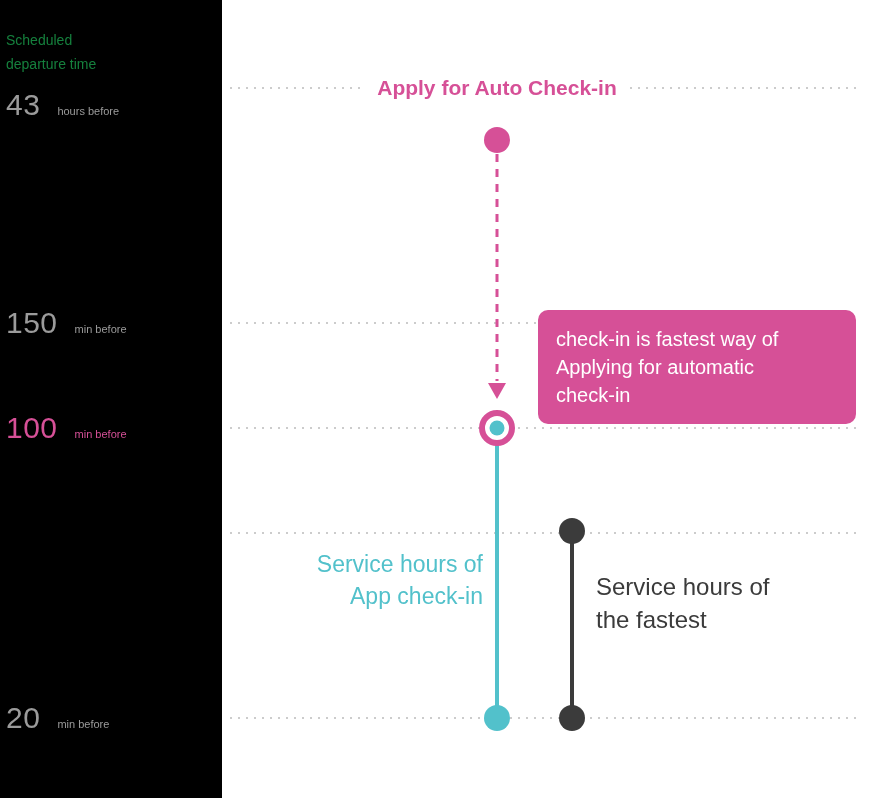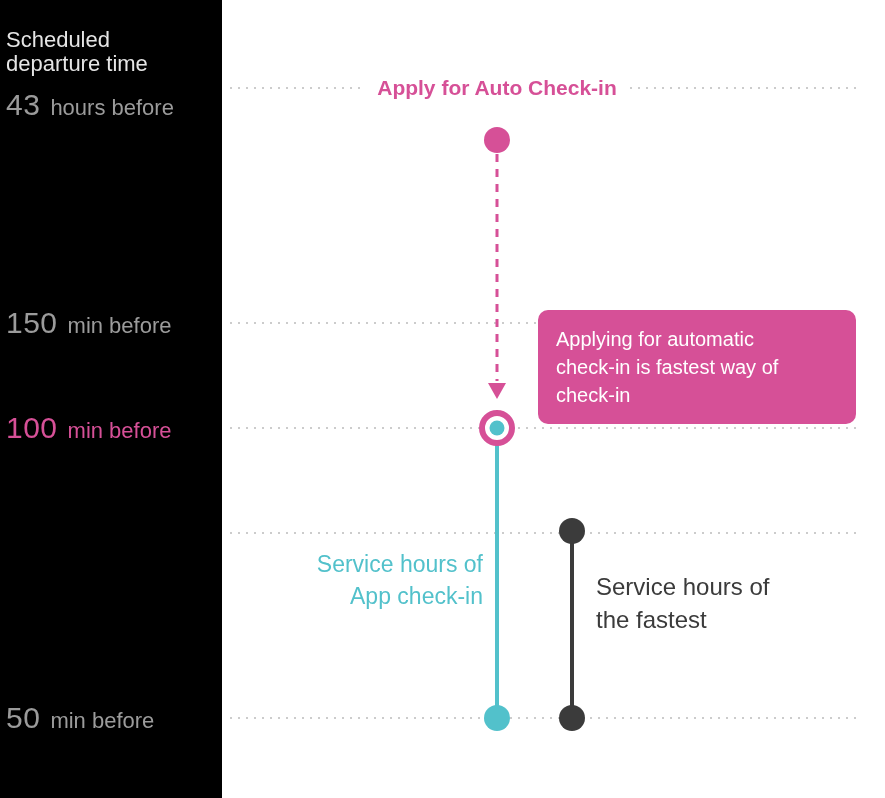--- a/index.html
+++ b/index.html
@@ -26,34 +26,34 @@
   .sidebar {
     position: absolute;
     left: 0; top: 0;
     width: 222px; height: 798px;
     background: var(--sidebar-bg, #000);
     z-index: 3;
   }
   .axis-title {
     position: absolute;
     left: 6px; top: 28px;
-    color: #e5e5e5;
-    font-size: 22px;
+    color: #15803d;
+    font-size: 14px;
     line-height: 24px;
     font-weight: 500;
   }
   .tick {
     position: absolute;
     left: 6px;
     transform: translateY(-50%);
     color: var(--gray-text, #9b9b9b);
     white-space: nowrap;
   }
   .tick .tick-num  { font-size: 30px; font-weight: 500; letter-spacing: 0.5px; }
-  .tick .tick-unit { font-size: 22px; margin-left: 10px; font-weight: 500; }
+  .tick .tick-unit { font-size: 11px; margin-left: 17px; font-weight: 500; }
   .tick.highlight  { color: var(--pink, #d65097); }
 
   
   .overlay {
     position: absolute;
     left: 0; top: 0;
     z-index: 1;
   }
   .guide      { stroke: var(--grid-dotted, #ccc); stroke-width: 2; stroke-dasharray: 2 6; }
   .pink-dash  { stroke: var(--pink, #d65097); stroke-width: 3; stroke-dasharray: 8 7; }
@@ -148,29 +148,29 @@
     <div class="tick" style="top:105px">
       <span class="tick-num">43</span><span class="tick-unit">hours before</span>
     </div>
     <div class="tick" style="top:323px">
       <span class="tick-num">150</span><span class="tick-unit">min before</span>
     </div>
     <div class="tick highlight" style="top:428px">
       <span class="tick-num">100</span><span class="tick-unit">min before</span>
     </div>
     <div class="tick" style="top:718px">
-      <span class="tick-num">50</span><span class="tick-unit">min before</span>
+      <span class="tick-num">20</span><span class="tick-unit">min before</span>
     </div>
   </div>
 
   <div class="auto-title">Apply for Auto Check-in</div>
 
   <div class="callout">
+    <div>check-in is fastest way of</div>
     <div>Applying for automatic</div>
-    <div>check-in is fastest way of</div>
     <div>check-in</div>
   </div>
 
   <div class="app-label">
     <div>Service hours of</div>
     <div>App check-in</div>
   </div>
 
   <div class="airport-label">
     <div>Service hours of</div>

